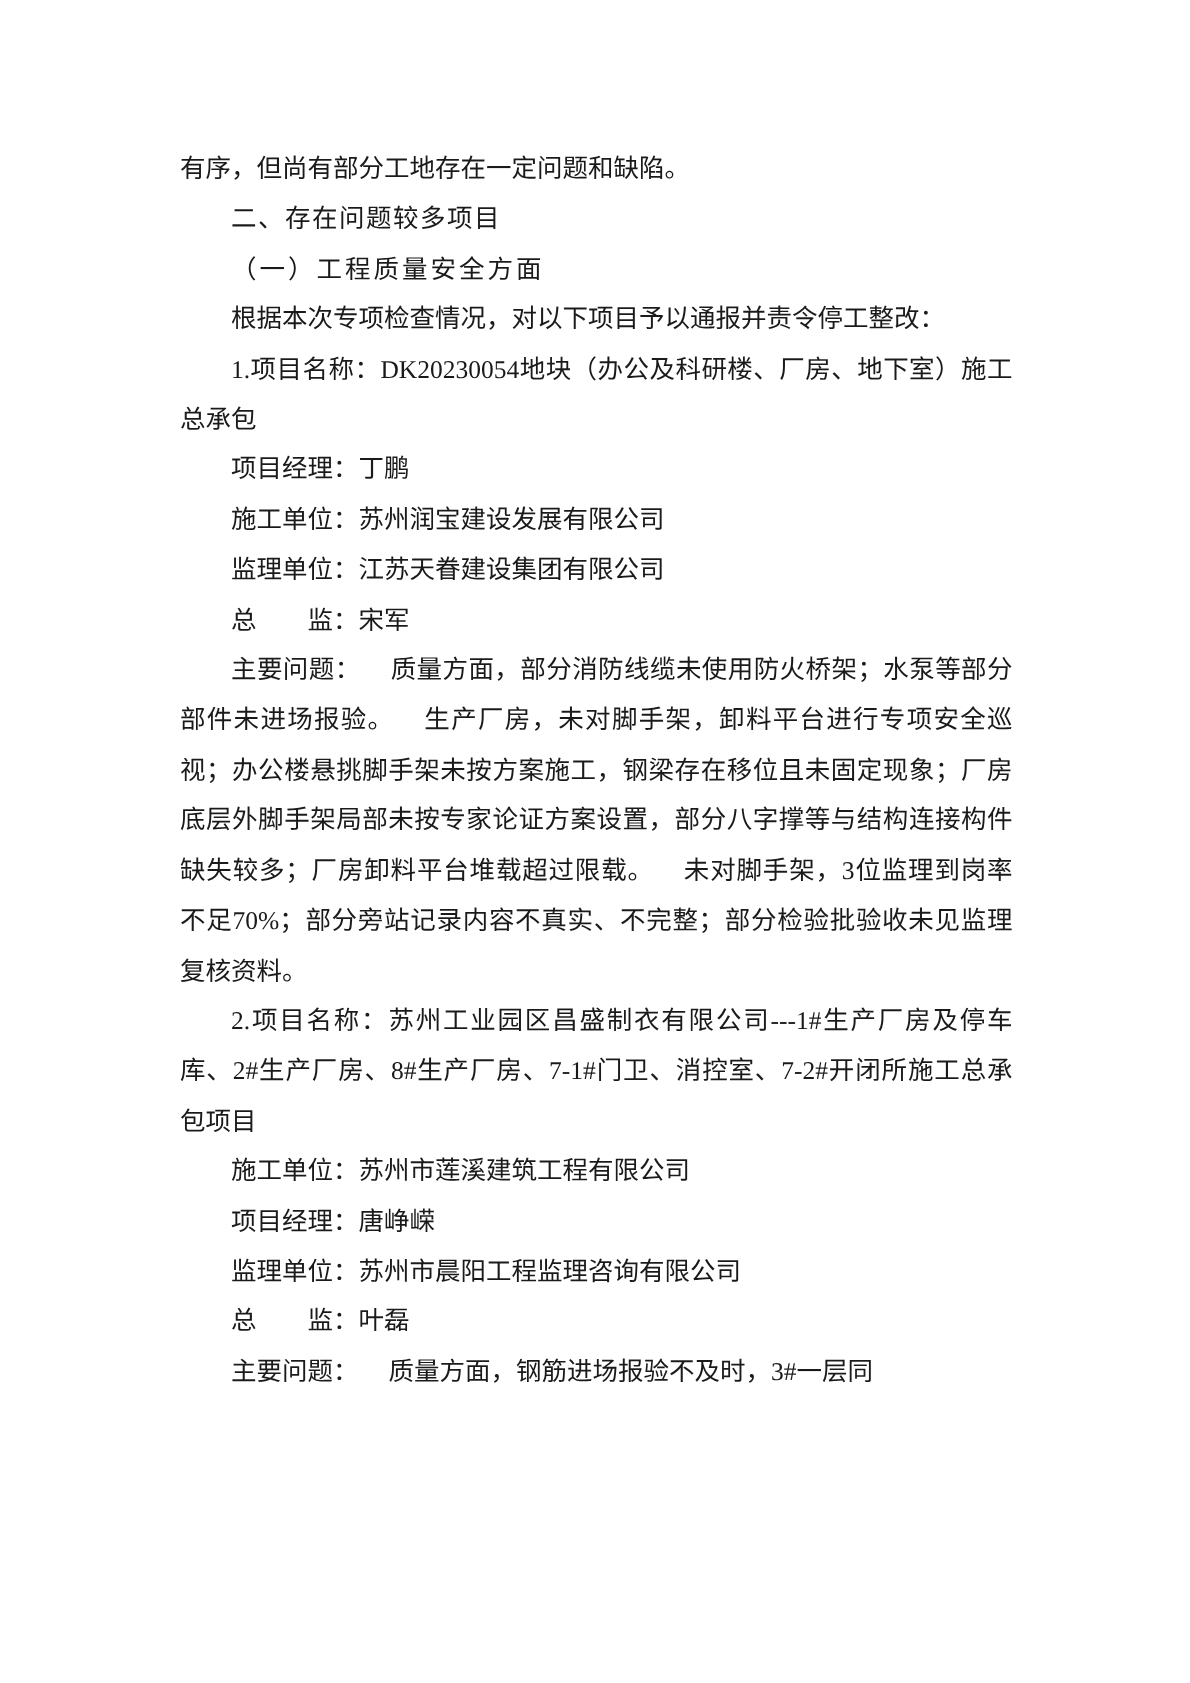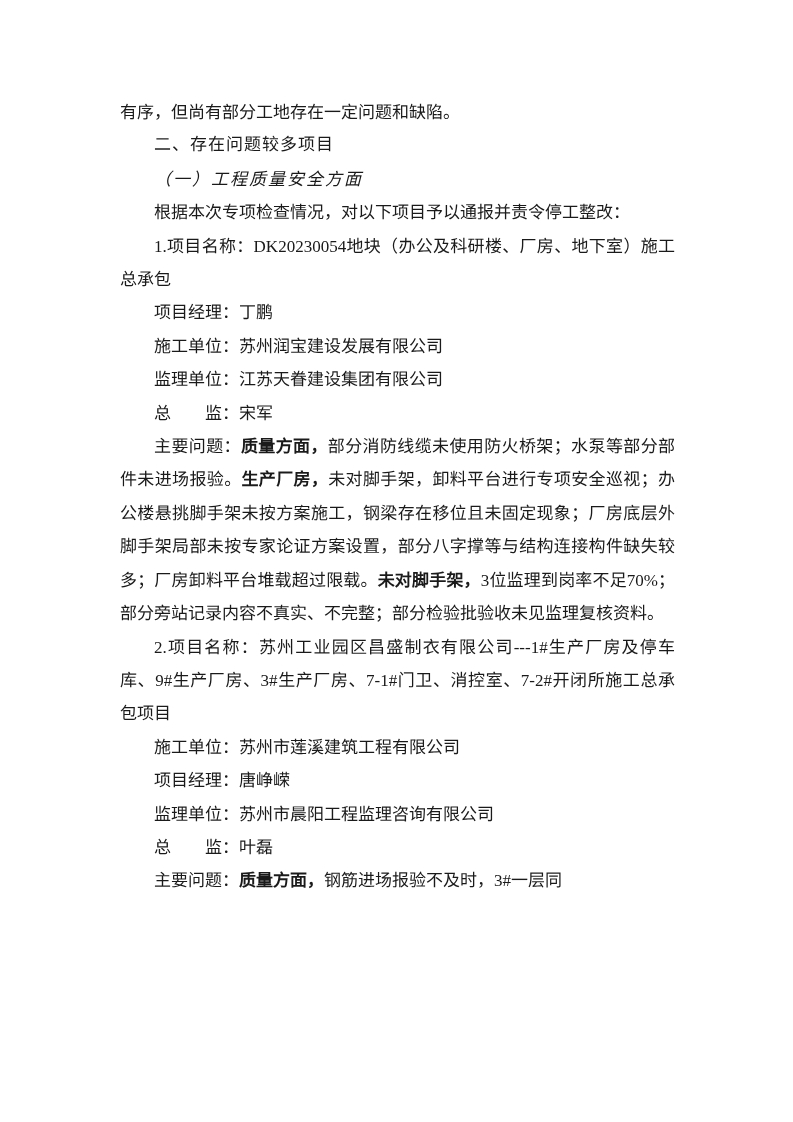--- a/index.html
+++ b/index.html
@@ -27,31 +27,31 @@
     line-height: 33.4px;
     font-weight: normal;
     text-align: justify;
     text-justify: inter-ideograph;
     word-break: break-all;
   }
   .indent2 {
     text-indent: 2em;
   }
   .heading-hei {
-    font-family: Liberation Mono, monospace;
+    font-family: Liberation Serif, serif;
     font-weight: bold;
     letter-spacing: 1px;
   }
   .heading-kai {
     letter-spacing: 2px;
-    font-style: italic;
   }
   .run-bold {
     font-family: "Liberation Sans", "DejaVu Sans", sans-serif;
-    font-weight: bold;
+    font-weight: normal;
+    margin-left: 20px;
   }
 </style>
 </head>
 <body>
 
 <div class="page">
 
   <p>有序，但尚有部分工地存在一定问题和缺陷。</p>
 
   <h2 class="heading-hei indent2">二、存在问题较多项目</h2>
@@ -65,21 +65,21 @@
     <p class="indent2">项目经理：丁鹏</p>
     <p class="indent2">施工单位：苏州润宝建设发展有限公司</p>
     <p class="indent2">监理单位：江苏天眷建设集团有限公司</p>
     <p class="indent2">总　　监：宋军</p>
     <p class="indent2">
       <span>主要问题：</span><span class="run-bold">质量方面，</span><span>部分消防线缆未使用防火桥架；水泵等部分部件未进场报验。</span><span class="run-bold">生产厂房，</span><span>未对脚手架，卸料平台进行专项安全巡视；办公楼悬挑脚手架未按方案施工，钢梁存在移位且未固定现象；厂房底层外脚手架局部未按专家论证方案设置，部分八字撑等与结构连接构件缺失较多；厂房卸料平台堆载超过限载。</span><span class="run-bold">未对脚手架，</span><span>3位监理到岗率不足70%；部分旁站记录内容不真实、不完整；部分检验批验收未见监理复核资料。</span>
     </p>
   </div>
 
   <div>
-    <p class="indent2">2.项目名称：苏州工业园区昌盛制衣有限公司---1#生产厂房及停车库、9#生产厂房、3#生产厂房、7-1#门卫、消控室、7-2#开闭所施工总承包项目</p>
+    <p class="indent2">2.项目名称：苏州工业园区昌盛制衣有限公司---1#生产厂房及停车库、2#生产厂房、8#生产厂房、7-1#门卫、消控室、7-2#开闭所施工总承包项目</p>
     <p class="indent2">施工单位：苏州市莲溪建筑工程有限公司</p>
     <p class="indent2">项目经理：唐峥嵘</p>
     <p class="indent2">监理单位：苏州市晨阳工程监理咨询有限公司</p>
     <p class="indent2">总　　监：叶磊</p>
     <p class="indent2">
       <span>主要问题：</span><span class="run-bold">质量方面，</span><span>钢筋进场报验不及时，3#一层同</span>
     </p>
   </div>
 
 </div>

